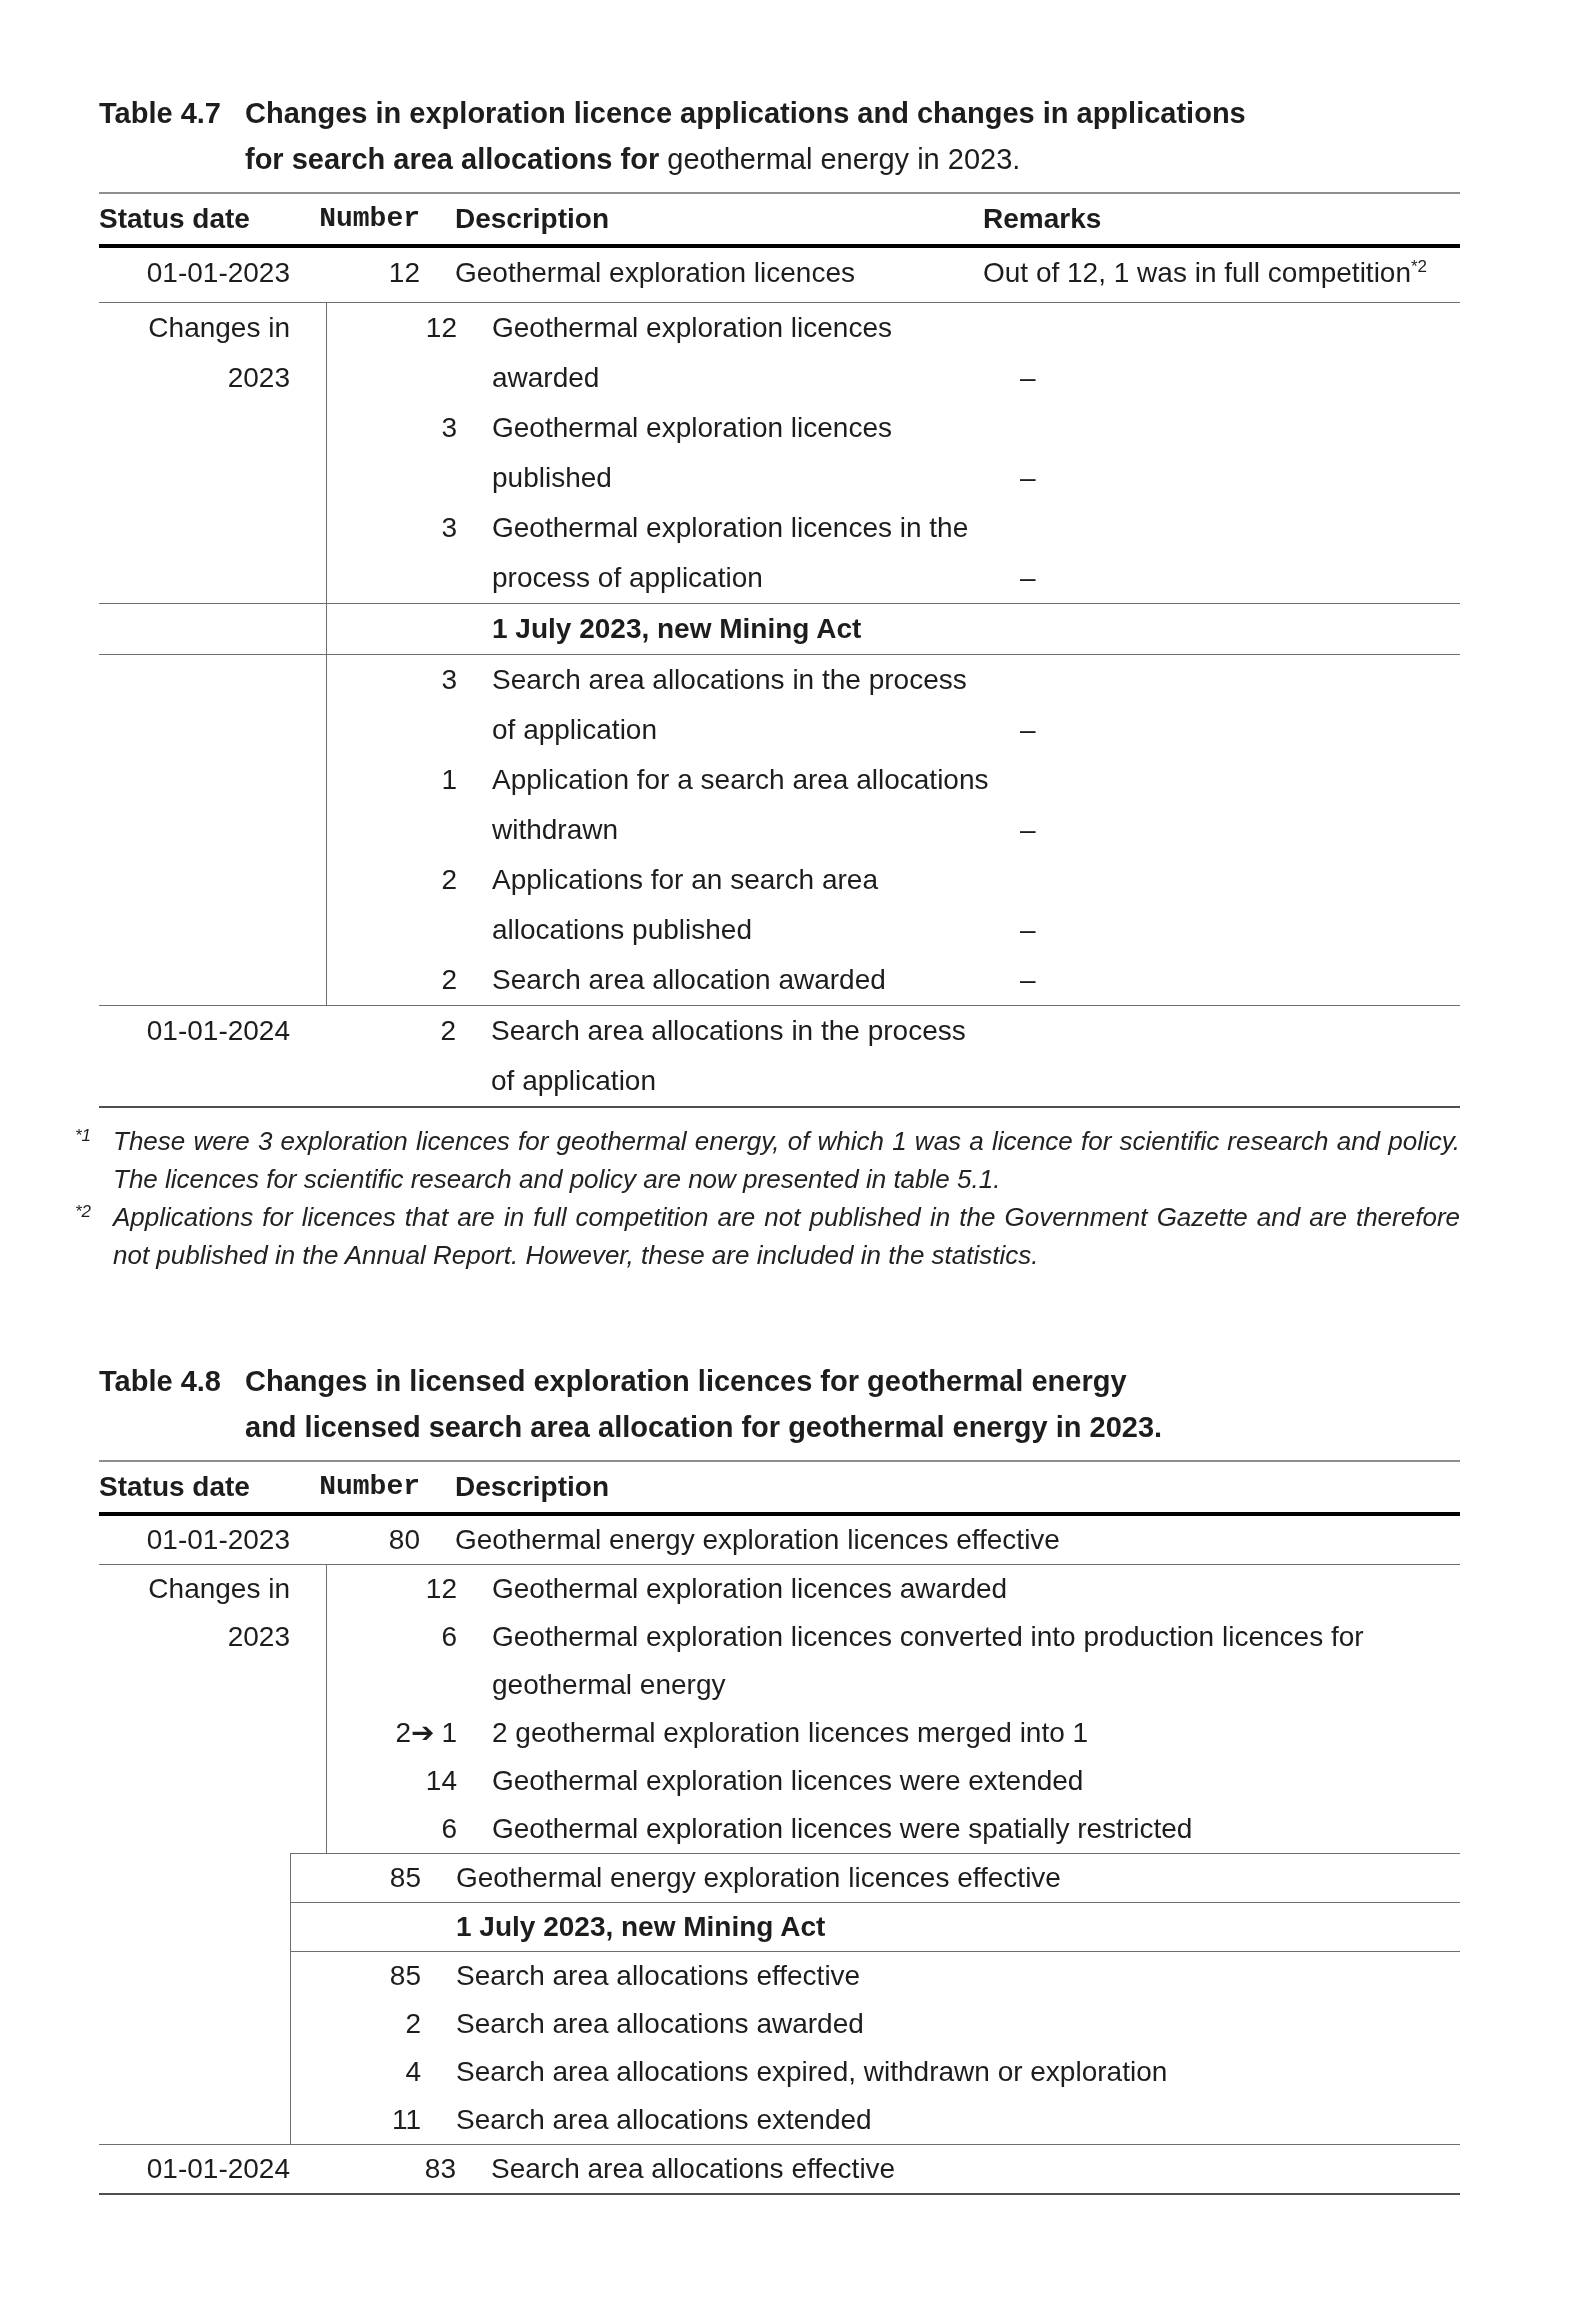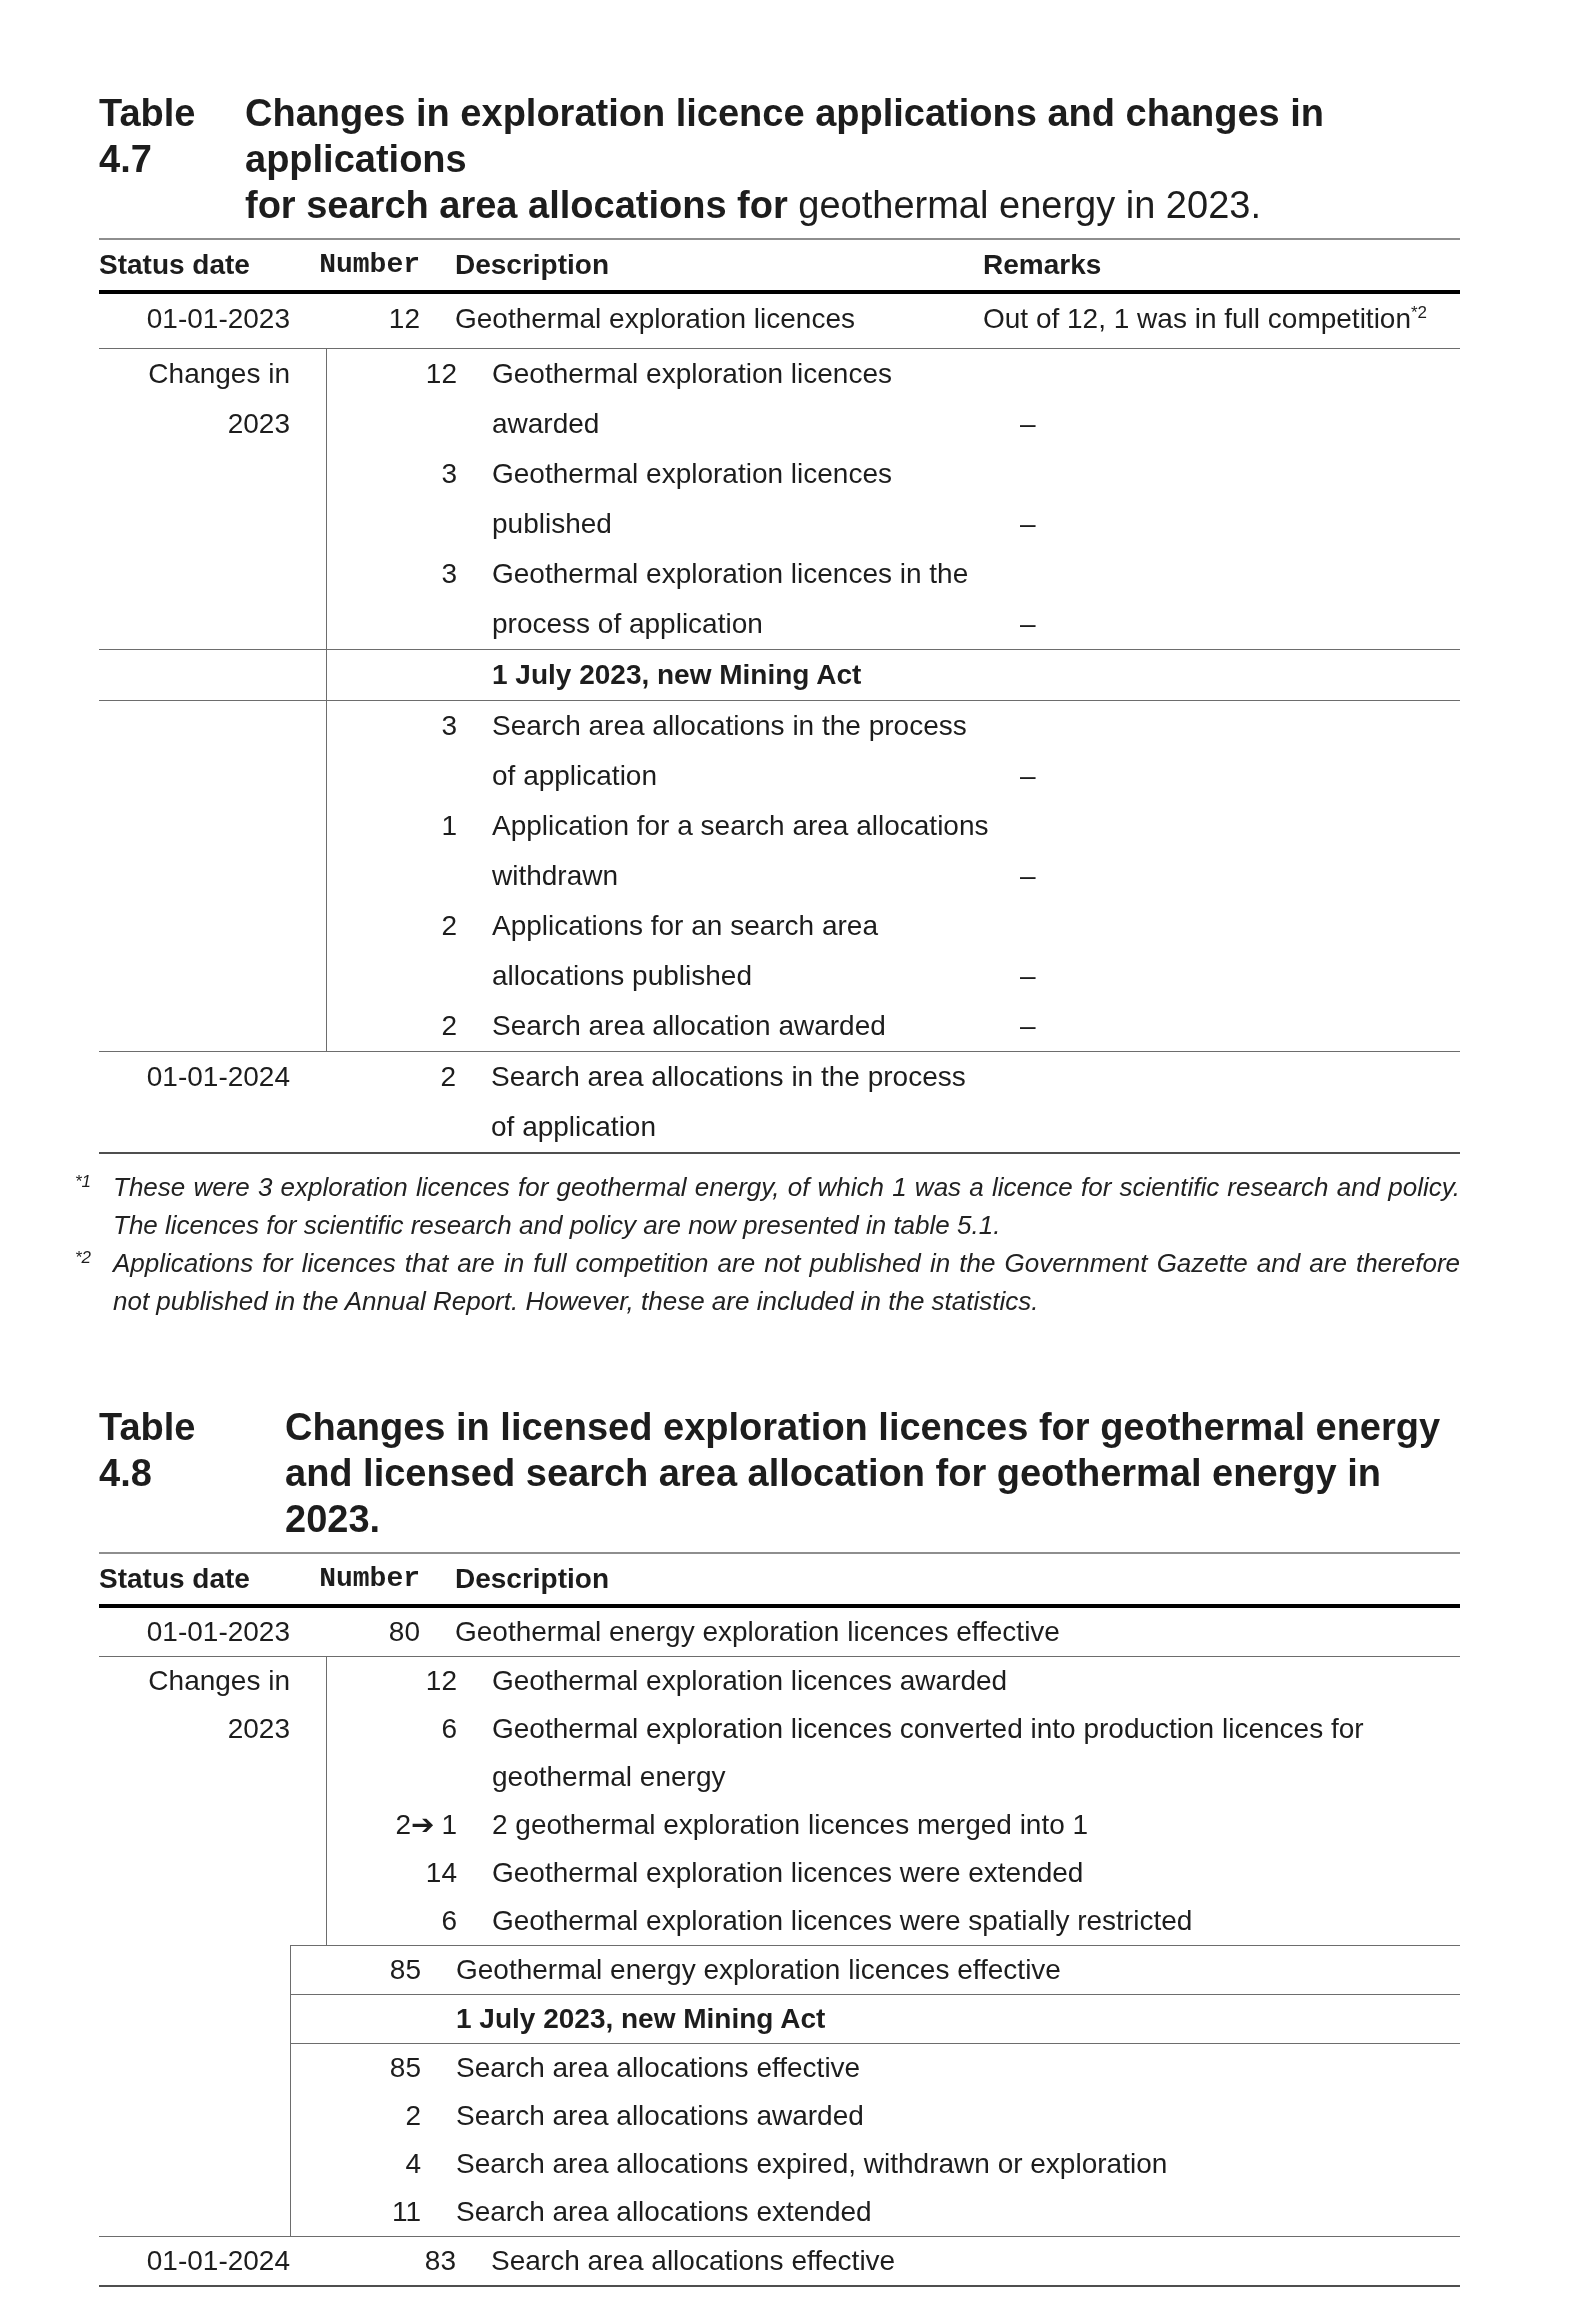--- a/index.html
+++ b/index.html
@@ -7,26 +7,26 @@
     position:relative;
     width:1592px;height:2320px;
     background:#ffffff;
     font-family:"Liberation Sans","DejaVu Sans",sans-serif;
     color:#1d1d1d;
     box-sizing:border-box;
     padding:90px 132px 0 99px;
     overflow:hidden;
   }
   
-  .t-title{display:flex;font-size:38px;line-height:46px;font-weight:bold;}
+  .t-title{display:flex;font-size:29px;line-height:46px;font-weight:bold;}
   .t-label{width:146px;flex:none;}
   .t-text{flex:1;}
   .reg{font-weight:normal;}
   .mb10{margin-bottom:10px;}
-  .mt84{margin-top:84px;gap:40px;}
+  .mt84{margin-top:84px;}
   
   .dtable{font-size:28px;border-top:2px solid #8e8e8e;border-bottom:2px solid #4f4f4f;}
   .thead{display:flex;font-weight:bold;line-height:50px;border-bottom:4px solid #000000;}
   .h-status{width:191px;flex:none;}
   .h-num{width:130px;flex:none;text-align:right;font-family:Liberation Mono, monospace;}
   .h-desc{width:528px;flex:none;padding-left:35px;box-sizing:content-box;}
   .t48 .h-desc{width:auto;flex:1;}
   .h-rem{flex:1;}
   .section{display:flex;}
   .sec-left{width:191px;flex:none;}

